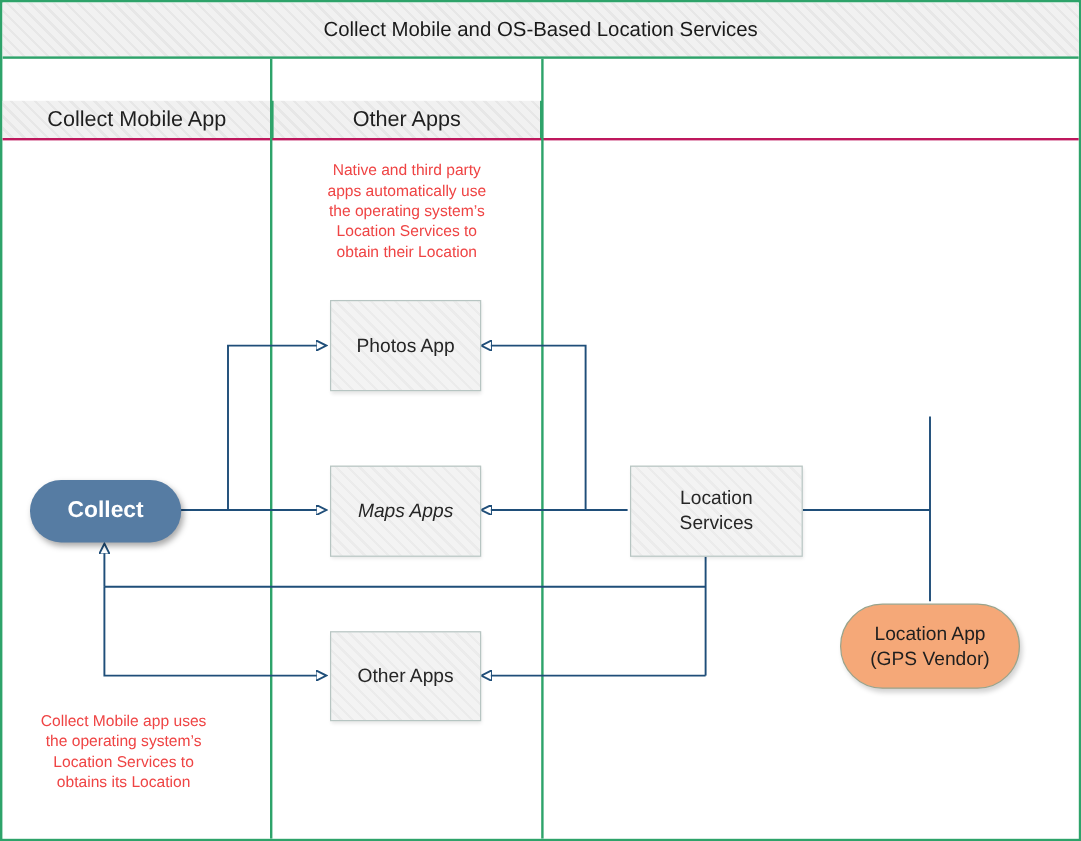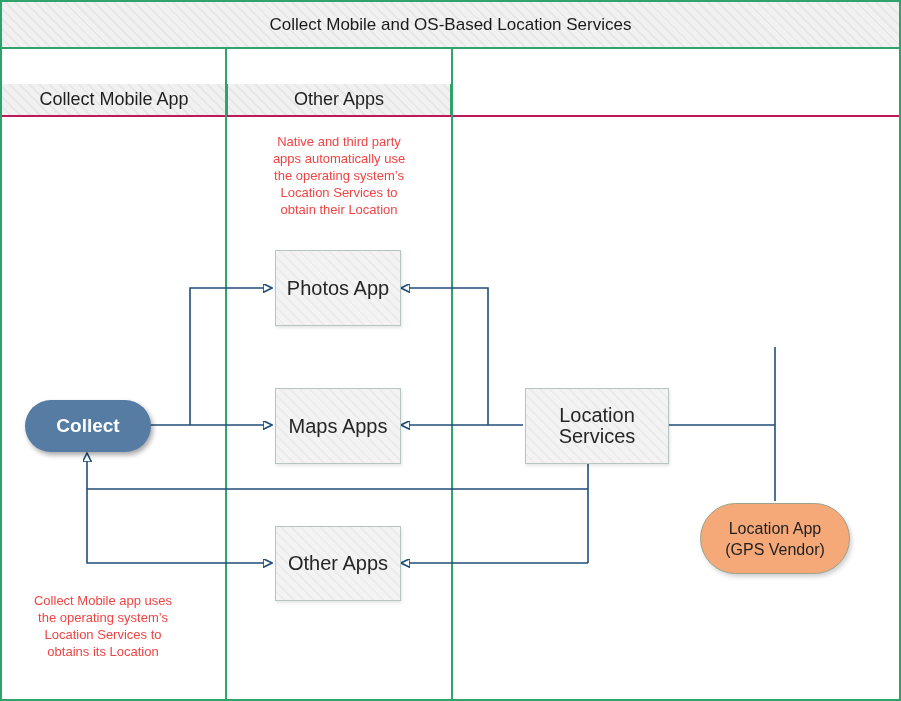--- a/index.html
+++ b/index.html
@@ -76,26 +76,26 @@
   .node { position: absolute; z-index: 3; display: flex; align-items: center; justify-content: center; text-align: center; }
 
   .proc-box {
     background-color: #f3f3f3;
     background-image: repeating-linear-gradient(
       45deg,
       rgba(255,255,255,0) 0px, rgba(255,255,255,0) 5px,
       rgba(0,0,0,0.03) 5px, rgba(0,0,0,0.03) 7px);
     border: 1px solid #b7c5c2;
     box-shadow: 1px 2px 3px rgba(0,0,0,0.10);
-    font-size: 20px;
+    font-size: 16px;
     color: #262626;
     line-height: 21px;
   }
   .box-photos   { left: 273px; top: 248px; width: 126px; height: 76px; }
-  .box-maps     { left: 273px; top: 386px; width: 126px; height: 76px; }
+  .box-maps     { left: 273px; top: 386px; width: 126px; height: 76px; font-style: italic; }
   .box-other    { left: 273px; top: 524px; width: 126px; height: 75px; }
   .box-location { left: 523px; top: 386px; width: 144px; height: 76px; padding: 0 14px; }
 
   .stadium-blue {
     left: 23px; top: 398px; width: 126px; height: 52px;
     background: #567ca3;
     border-radius: 26px;
     color: #ffffff;
     font-size: 19px;
     font-weight: bold;

